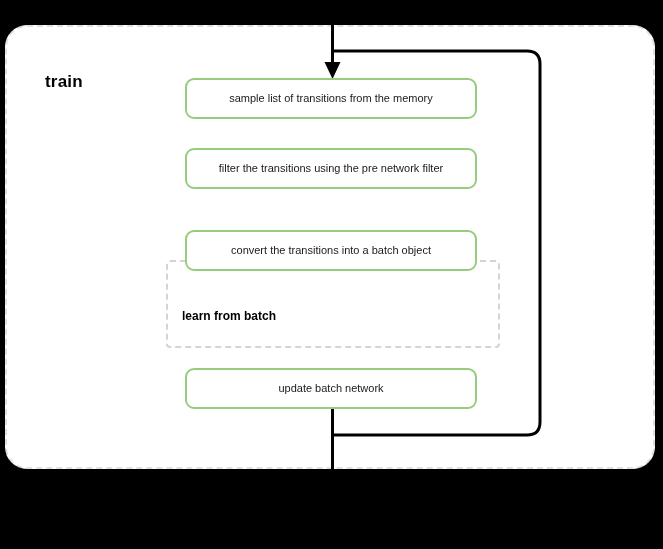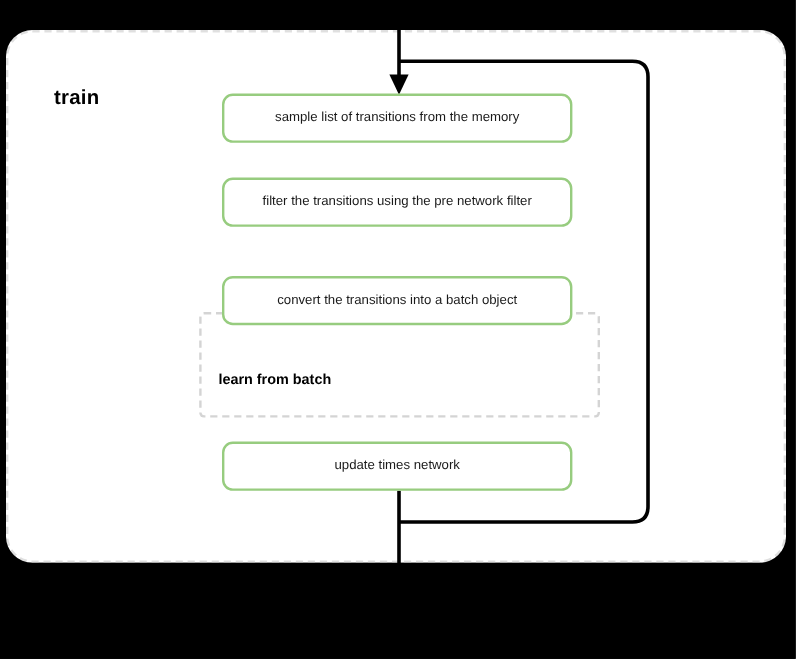--- a/index.html
+++ b/index.html
@@ -147,17 +147,17 @@
 
   <div class="step-box" id="box-filter">
     <span>filter the transitions using the pre network filter</span>
   </div>
 
   <div class="step-box" id="box-convert">
     <span>convert the transitions into a batch object</span>
   </div>
 
   <div class="step-box" id="box-update">
-    <span>update times network</span>
+    <span>update batch network</span>
   </div>
 
 
 </div>
 
 </body></html>

